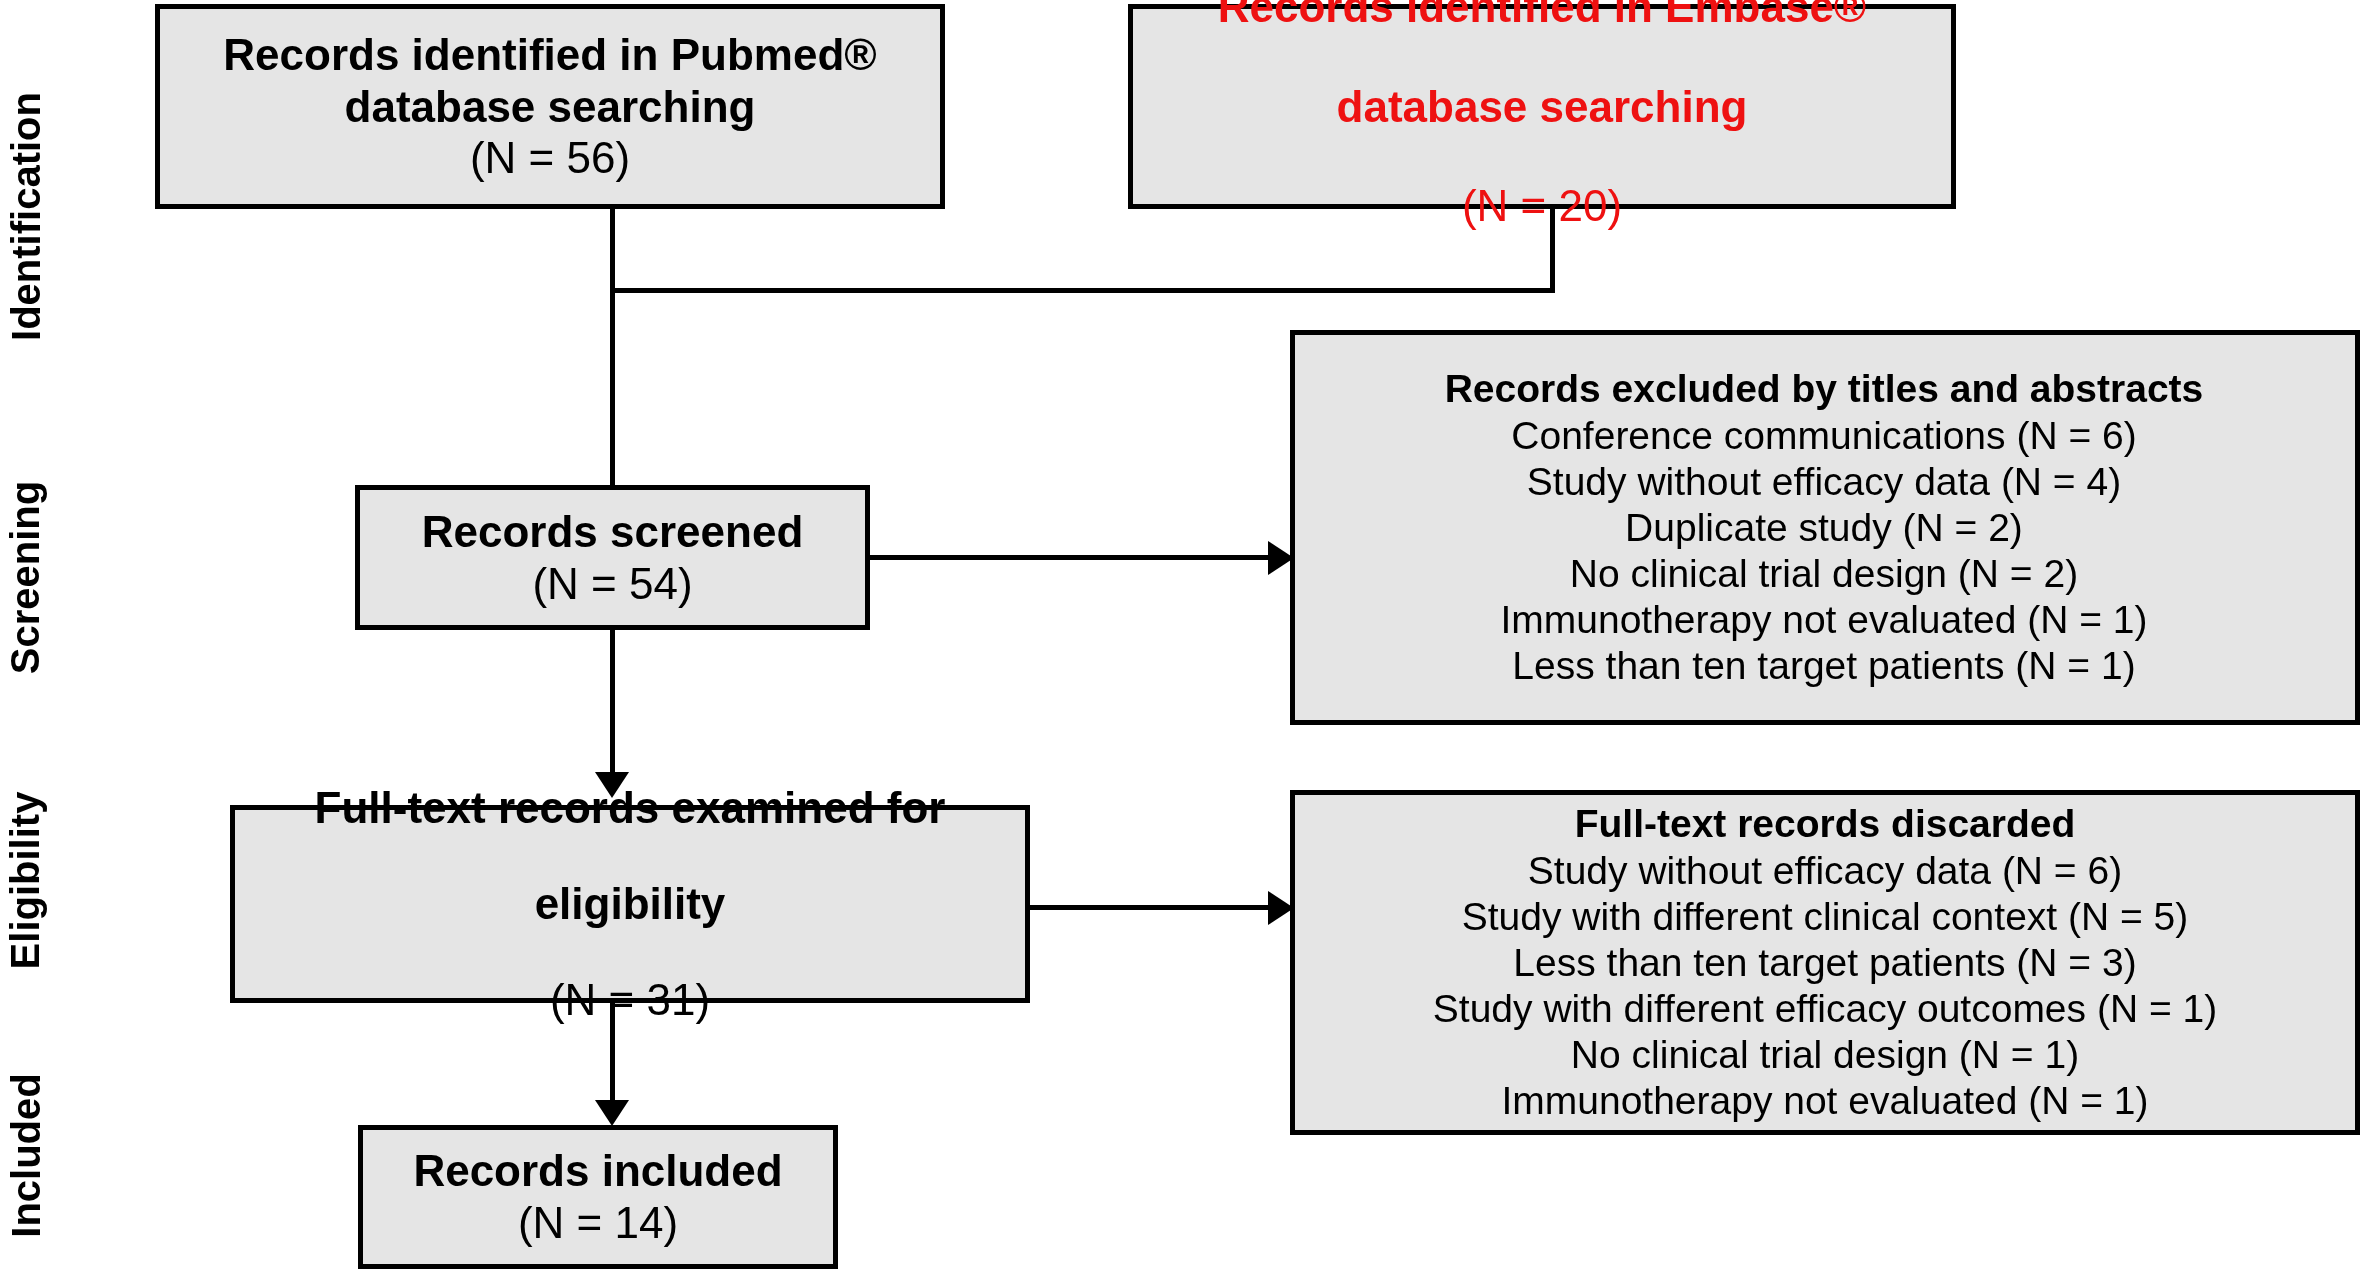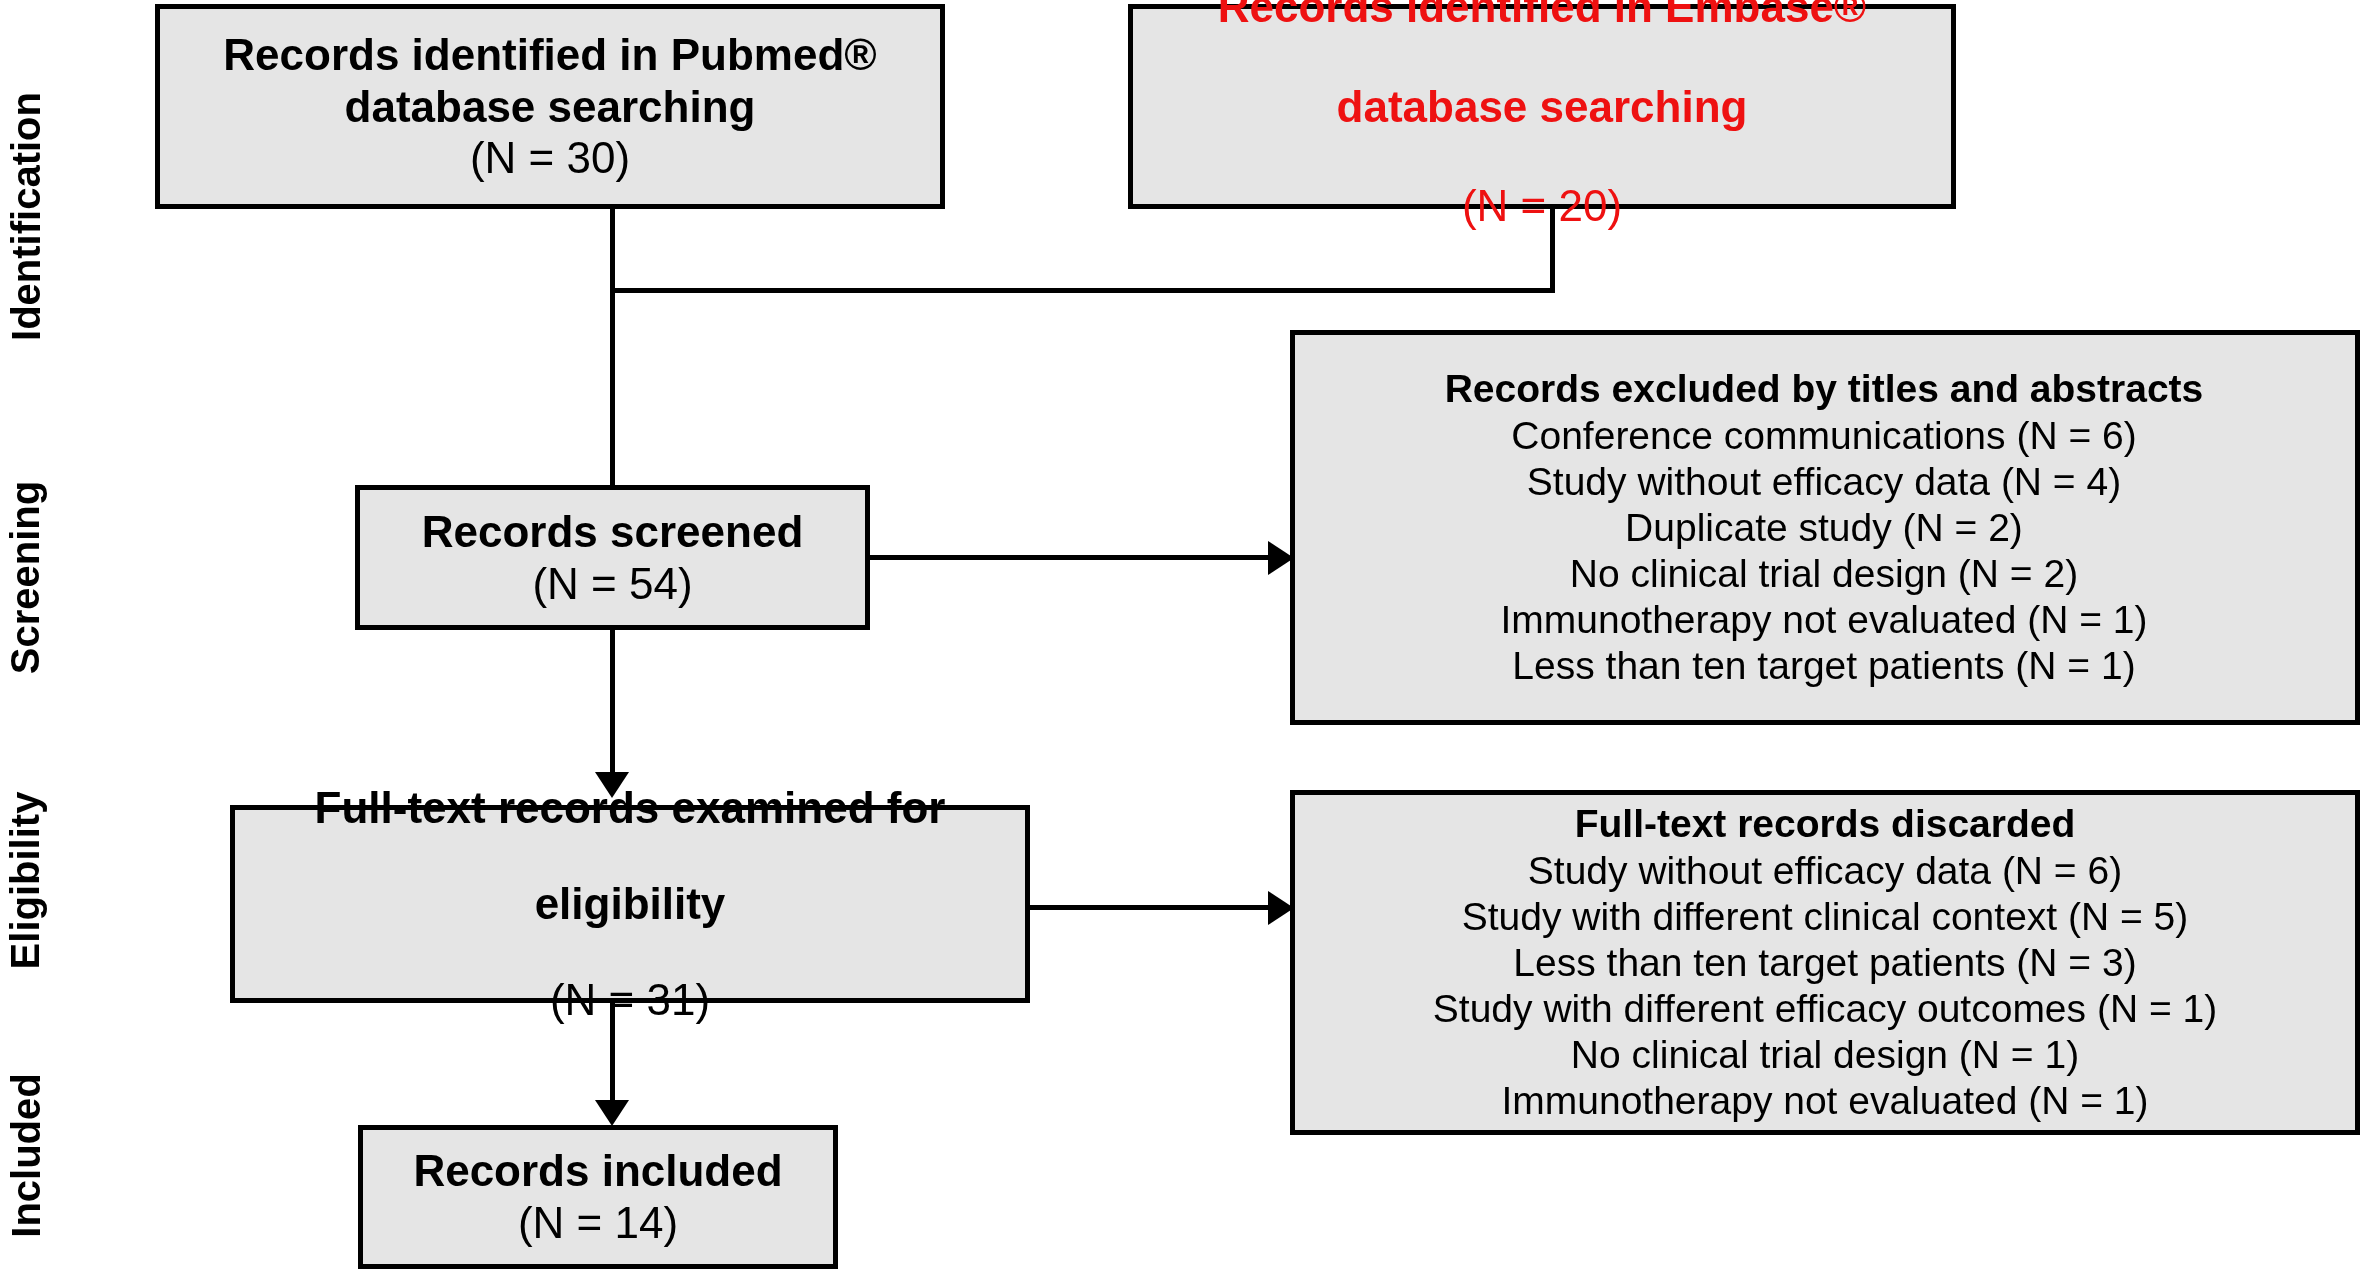--- a/index.html
+++ b/index.html
@@ -149,21 +149,21 @@
 
   <div class="hline" style="left:1030px; top:905px; width:245px;"></div>
   <div class="arrow-right" style="left:1268px; top:891px;"></div>
 
   <div class="vline" style="left:610px; top:1002px; height:105px;"></div>
   <div class="arrow-down" style="left:595px; top:1100px;"></div>
 
   <div class="box primary" style="left:155px; top:4px; width:790px; height:205px;">
     <span class="line">Records identified in Pubmed®</span>
     <span class="line">database searching</span>
-    <span class="line num">(N = 30)</span>
+    <span class="line num">(N = 56)</span>
   </div>
 
   <div class="box primary red" style="left:1128px; top:4px; width:828px; height:205px;">
     <span class="line">Records identified in Embase®</span>
     <span class="line">database searching</span>
     <span class="line num">(N = 20)</span>
   </div>
 
   <div class="box primary" style="left:355px; top:485px; width:515px; height:145px;align-items:center;">
     <span class="line">Records screened</span>

